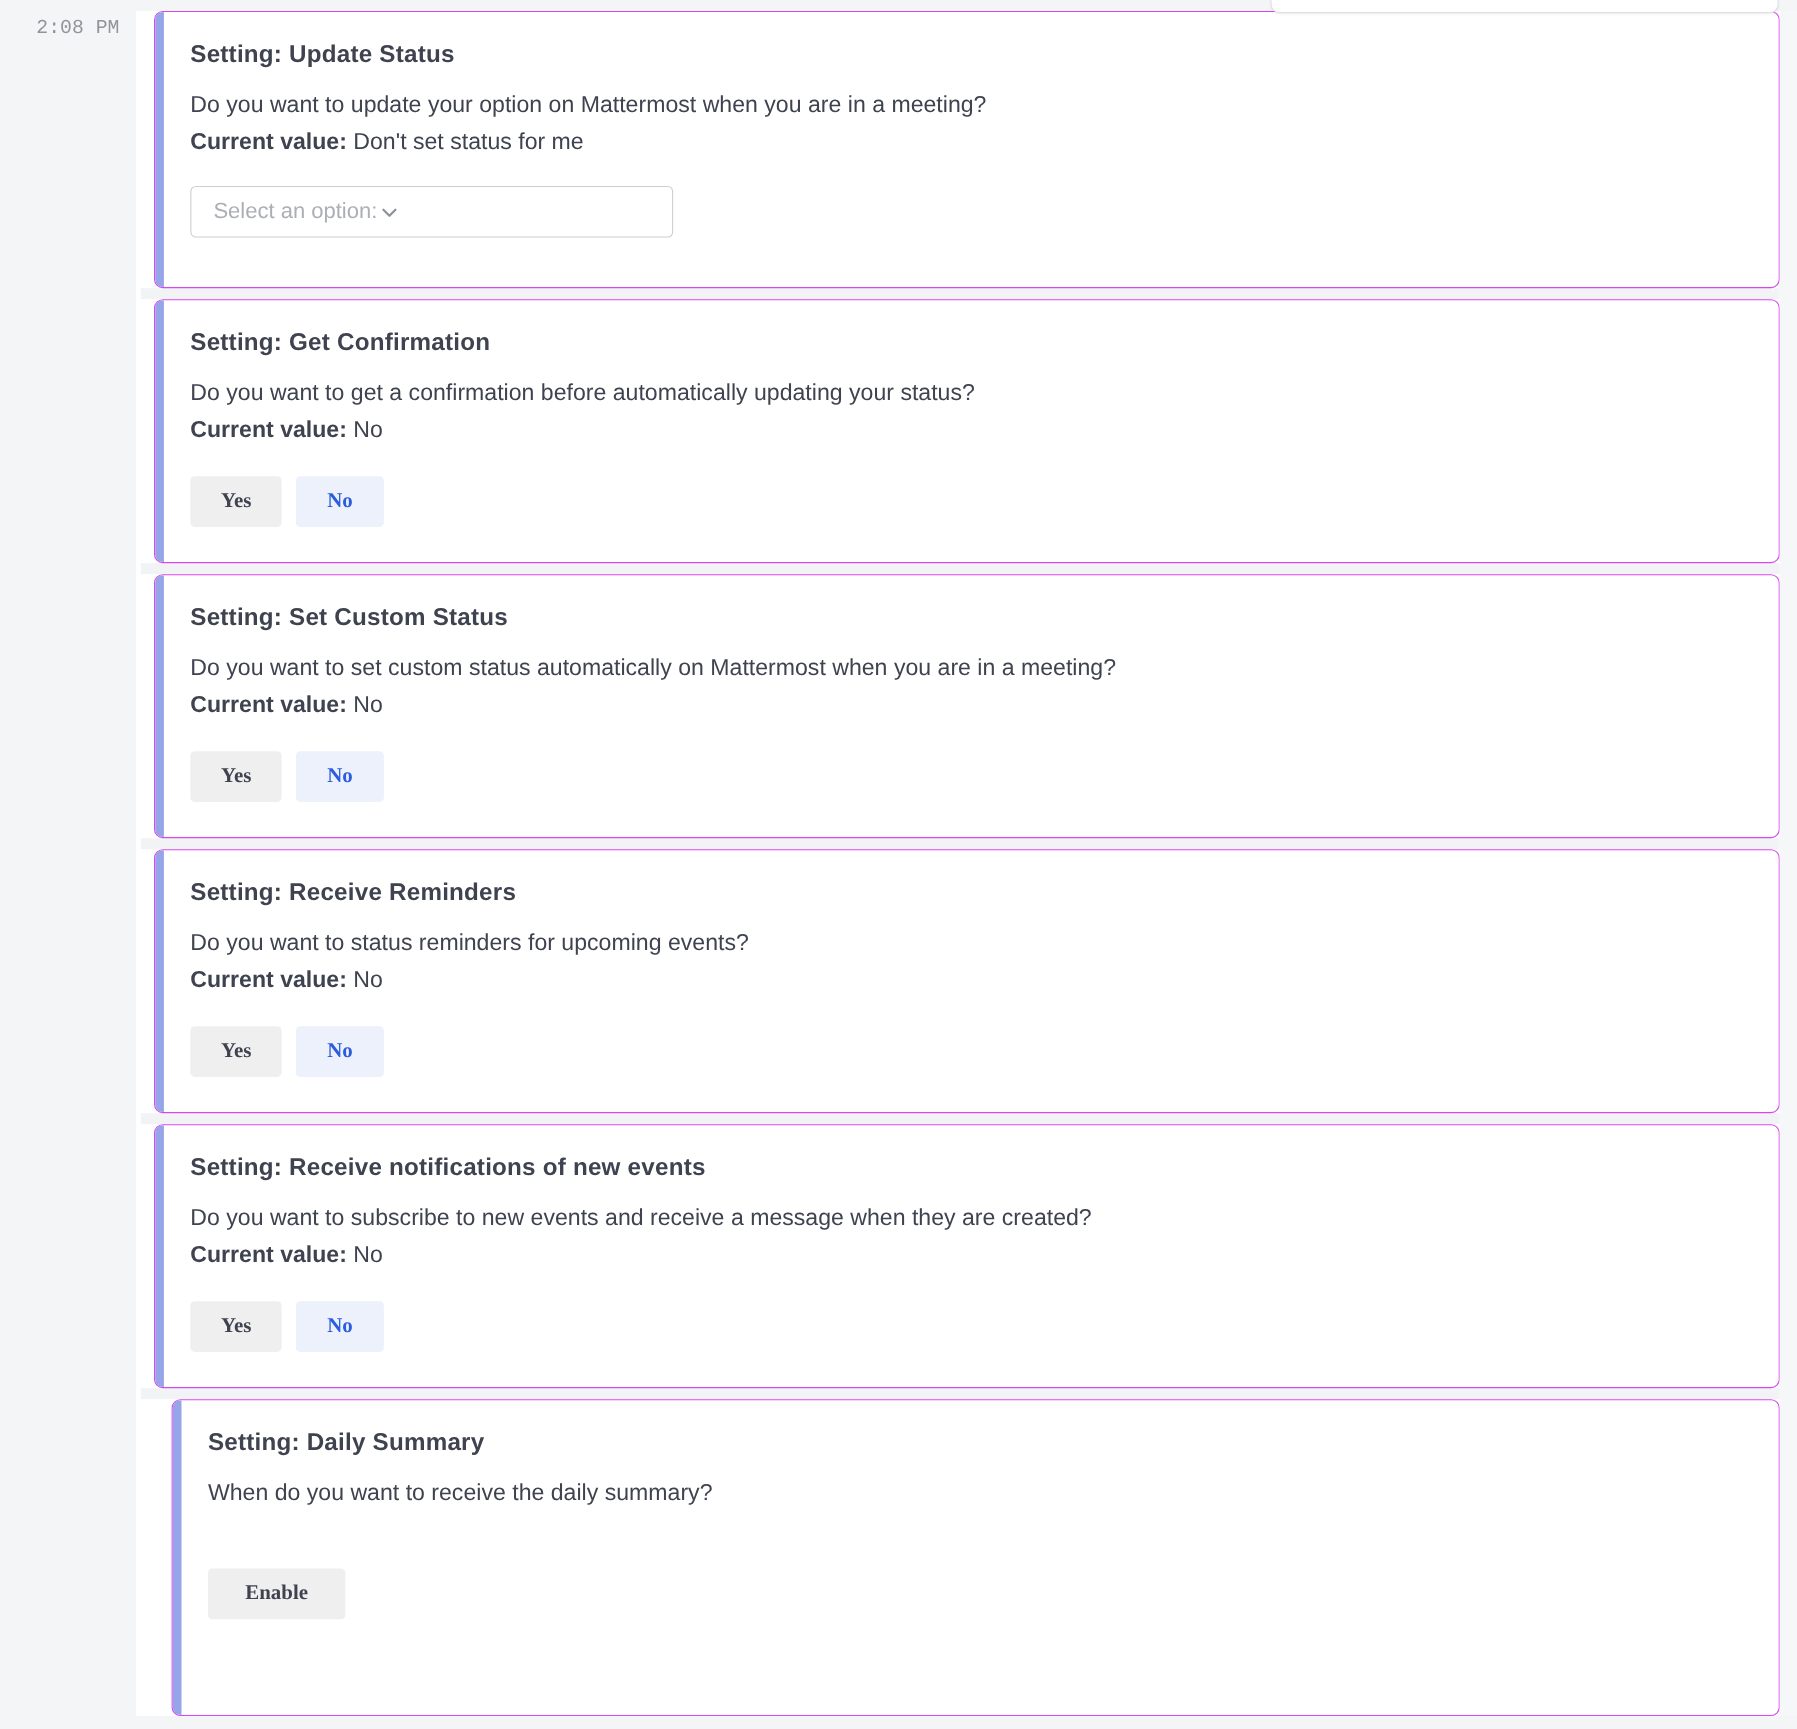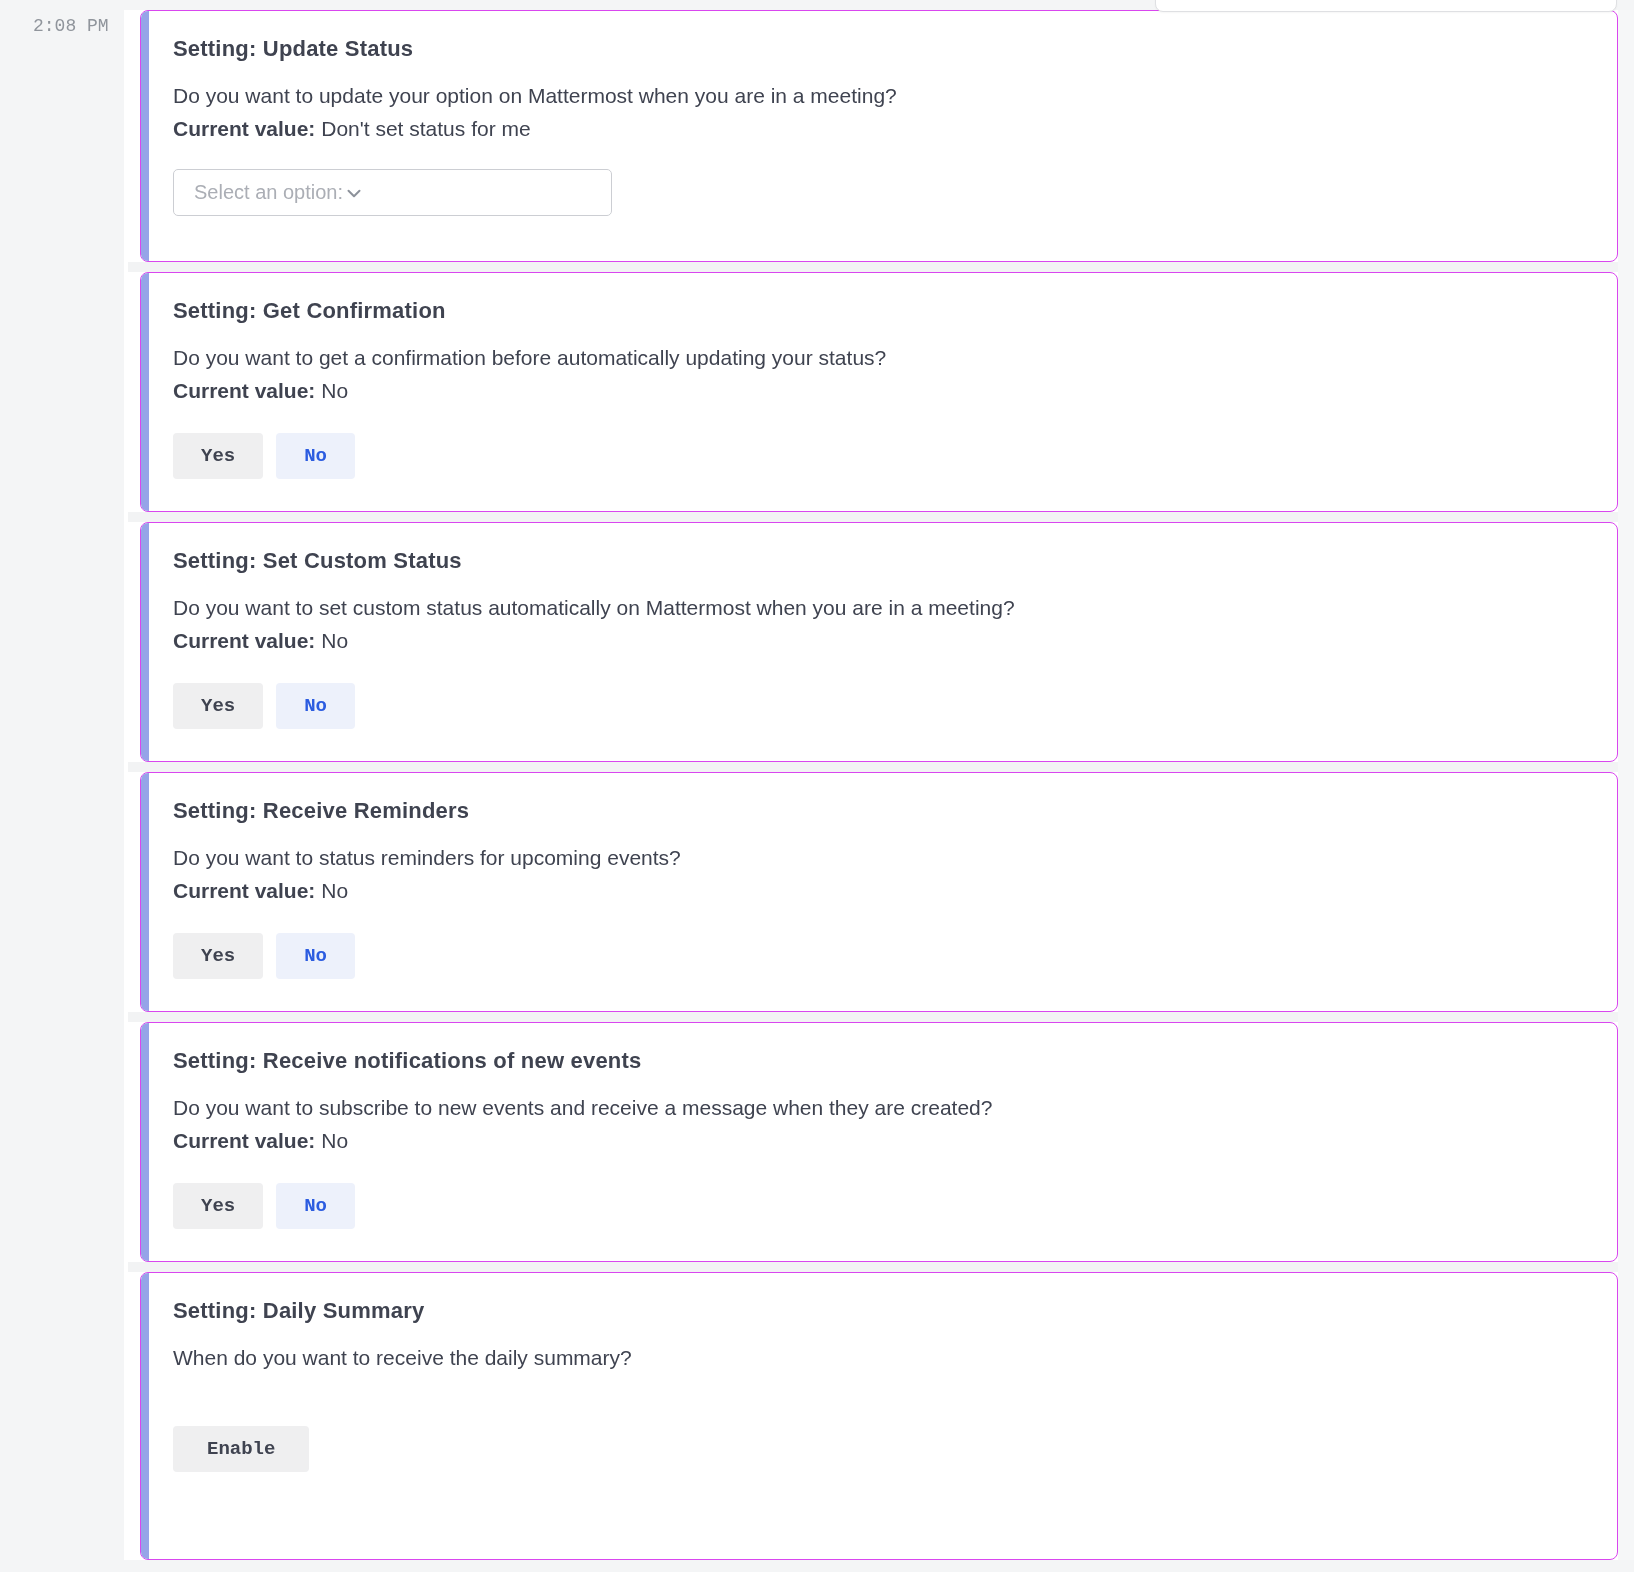--- a/index.html
+++ b/index.html
@@ -26,41 +26,41 @@
   }
   .cards { padding-left:16px; }
   .card-gap { height:10px; background:#f2f3f4; margin-left:-12px; }
   .card {
     position:relative; box-sizing:border-box; background:#ffffff;
     border:1px solid #d946ef; border-radius:8px; overflow:hidden;
     padding:24px 28px 30px 32px;
   }
   .card.h-select { min-height:252px; }
   .card.h-yesno  { min-height:240px; }
-  .card.h-enable { min-height:288px; }
+  .card.h-enable { min-height:288px;margin-left:16px; }
   .accent-bar {
     position:absolute; left:0; top:0; bottom:0; width:8px;
     background:var(--accent, #96a4e8);
   }
   .card-title { font-size:22px; font-weight:bold; line-height:28px; margin-bottom:16px; letter-spacing:0.2px; }
   .card-question, .card-note { font-size:21px; line-height:33px; white-space:pre-wrap; }
   .card-current { font-size:21px; line-height:33px; }
   .card-current .lbl { font-weight:bold; }
   .select-control {
     margin-top:24px; width:439px; height:47px; box-sizing:border-box;
     border:1px solid #ccced3; border-radius:5px; background:#fff;
     display:flex; align-items:center; justify-content:flex-start;
     padding:0 18px 0 20px; cursor:pointer;
   }
   .select-placeholder { font-size:20px; color:#abaeb5; }
   .chevron-icon { width:22px; height:22px; display:block; }
   .btn-row { margin-top:26px; display:flex; gap:13px; }
   .card.h-enable .btn-row { margin-top:52px; }
   .btn {
-    font-family:Liberation Mono, monospace; font-size:19px; font-weight:bold;
+    font-family:Liberation Serif, serif; font-size:19px; font-weight:bold;
     border:none; border-radius:4px; padding:12px 28px; height:46px; cursor:pointer;
     background:#efeff0; color:#3f4350; line-height:22px;
   }
   .btn.active { background:#edf1fb; color:var(--active-blue, #2c5ce0); }
   .btn.wide { padding:12px 34px; }
 </style>
 </head>
 <body>
 
 <div class="left-gutter"></div>

